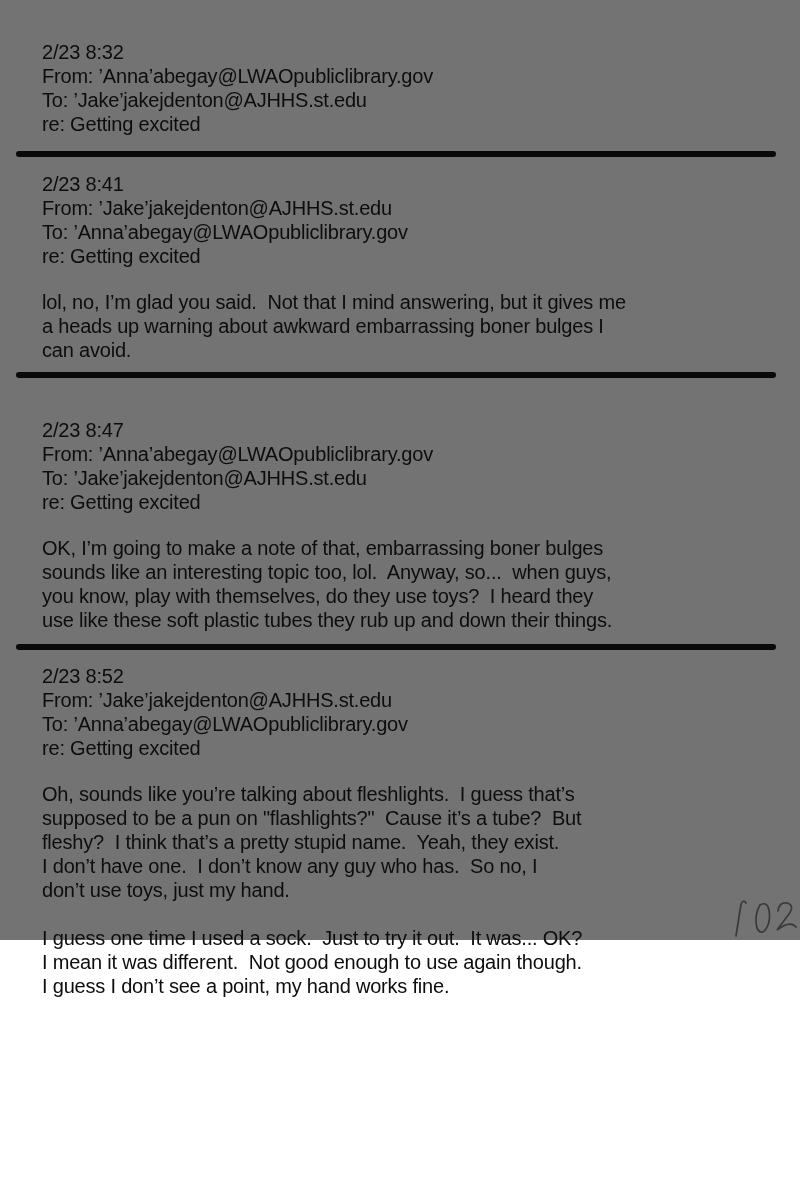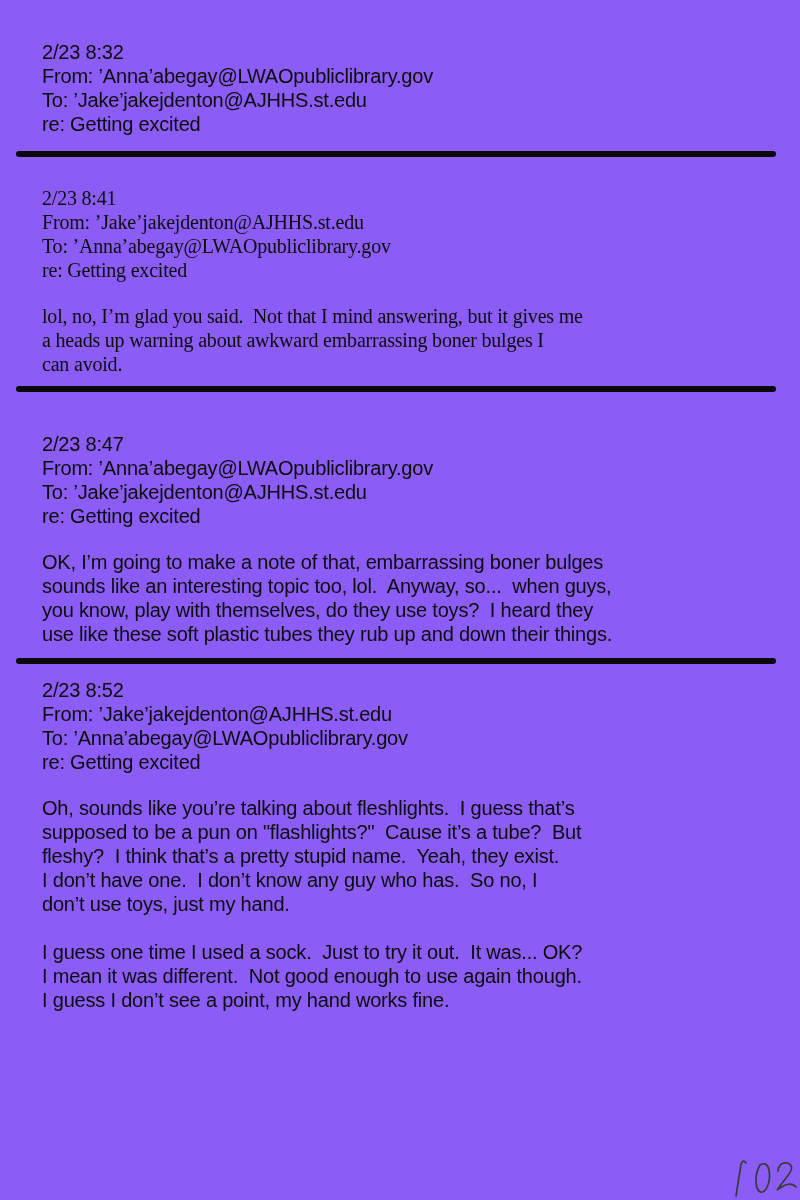--- a/index.html
+++ b/index.html
@@ -5,22 +5,22 @@
   html, body { margin: 0; padding: 0; }
   body {
     width: 800px; height: 1200px;
     background: #ffffff;
     font-family: "Liberation Sans", sans-serif;
     color: #0d0d0d;
     overflow: hidden;
   }
   .page {
     position: relative;
-    width: 800px; height: 1200px;
-    background: #8b5cf6;
+    width: 800px; height: 940px;
+    background: #737373;
   }
   .content {
     padding: 40px 36px 0 42px;
     font-size: 20px;
     line-height: 24px;
     letter-spacing: -0.2px;
   }
   .email-header div { white-space: pre; }
   .email-body {
     margin-top: 22px;
@@ -30,21 +30,21 @@
     height: 6px;
     background: #0a0a0a;
     border-radius: 3px;
     margin-left: -26px;  
     margin-right: -12px;
   }
   .divider.d1 { margin-top: 15px; }
   .divider.d2 { margin-top: 10px; }
   .divider.d3 { margin-top: 12px; }
   .email { }
-  .email.e2 { margin-top: 29px; font-family: Liberation Serif, serif; }
+  .email.e2 { margin-top: 15px; }
   .email.e3 { margin-top: 40px; }
   .email.e4 { margin-top: 14px; }
   .page-number {
     position: absolute;
     right: 0px;
     bottom: -2px;
     width: 70px;
     height: 46px;
   }
   .page-number svg { display: block; }

